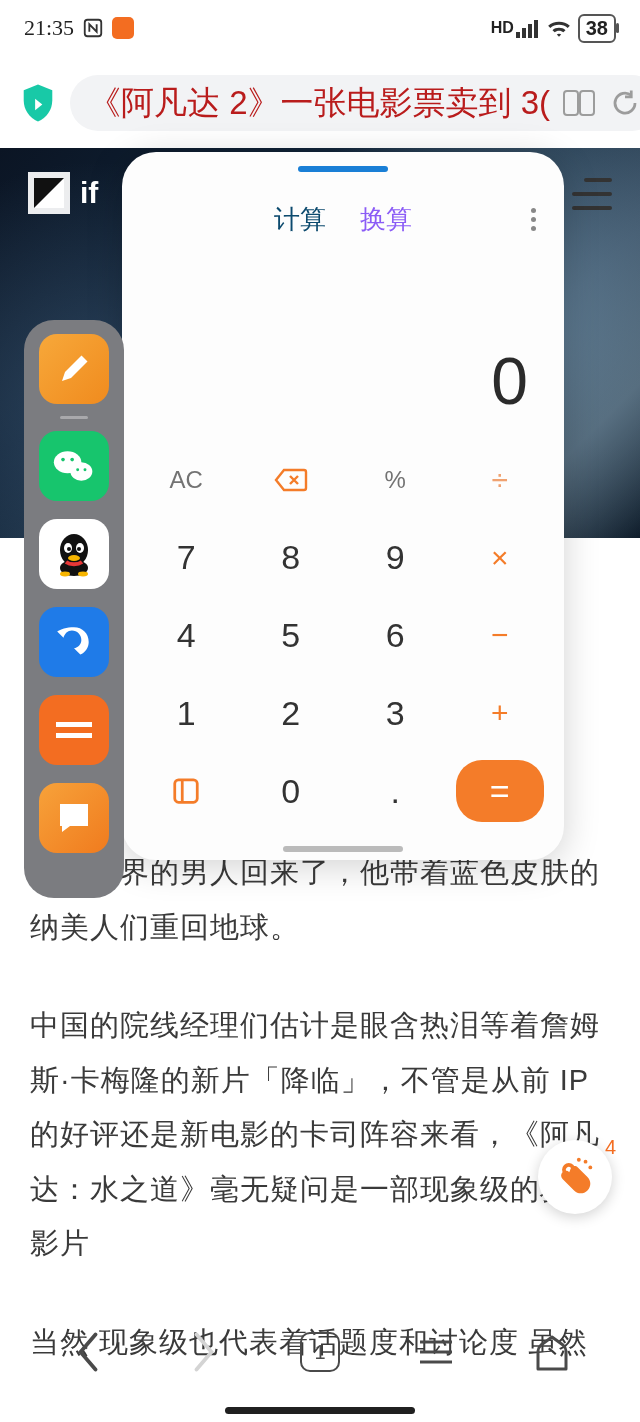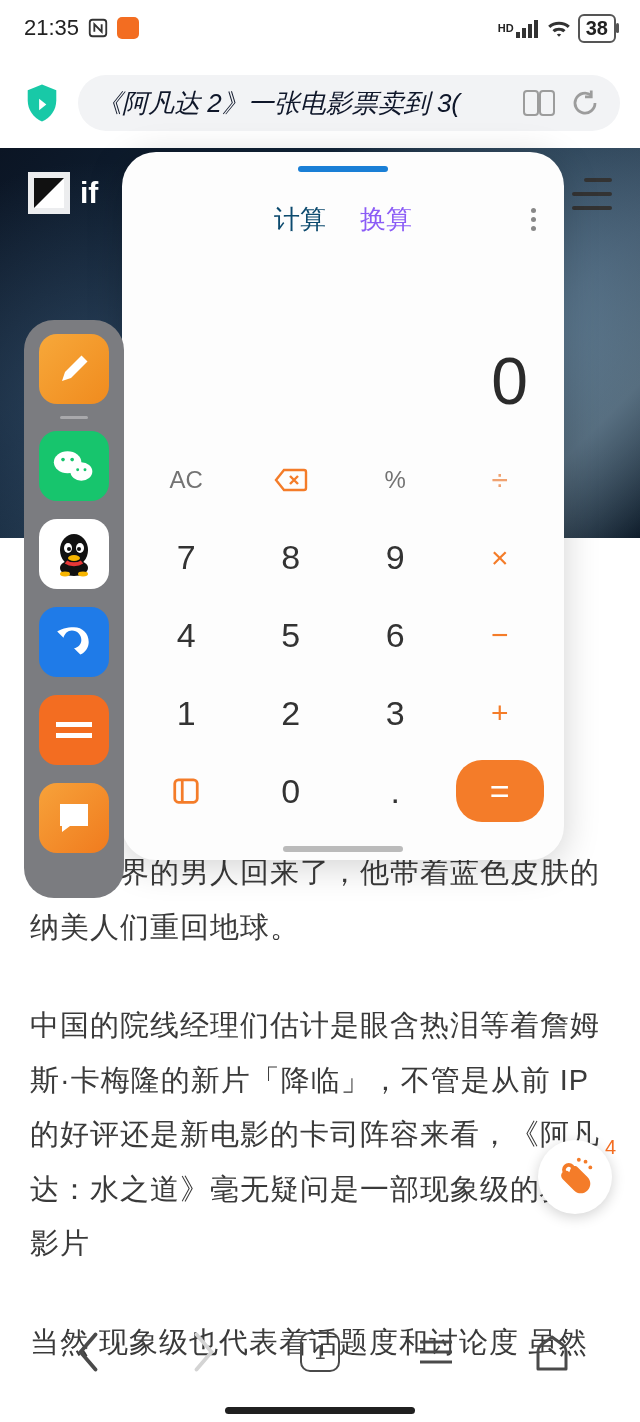--- a/index.html
+++ b/index.html
@@ -1,32 +1,32 @@
 <!DOCTYPE html>
 <html><head>
 <meta charset="utf-8">
 <style>
   * { box-sizing: border-box; margin: 0; padding: 0; -webkit-font-smoothing: antialiased; }
   html, body { width: 640px; height: 1422px; overflow: hidden; font-family: -apple-system, "PingFang SC", sans-serif; background: #fff; }
   body { position: relative; }
 
   
   .status-bar { position: absolute; top: 0; left: 0; right: 0; height: 56px; display: flex; align-items: center; justify-content: space-between; padding: 0 24px; font-size: 22px; font-weight: 500; color: #222; }
-  .status-left { display: flex; align-items: center; gap: 8px; }
+  .status-left { display: flex; align-items: center; gap: 8px; font-family: Liberation Serif, serif; }
   .status-right { display: flex; align-items: center; gap: 6px; }
   .status-orange { width: 22px; height: 22px; background: #f36d21; border-radius: 5px; }
   .battery { display:flex; align-items:center; border:2px solid #555; border-radius:6px; padding:1px 6px; font-size:20px; font-weight:600; position:relative;}
   .battery::after { content:""; position:absolute; right:-5px; top:50%; transform:translateY(-50%); width:3px; height:10px; background:#555; border-radius:2px;}
-  .hd { font-size:11px; font-weight:600; margin-right:-4px;}
+  .hd { font-size:16px; font-weight:600; margin-right:-4px;}
 
   
   .url-row { position: absolute; top: 68px; left: 0; right: 0; height: 70px; display: flex; align-items: center; padding: 0 20px; gap: 14px; }
   .shield { width: 44px; height: 44px; border-radius: 12px; display:flex; align-items:center; justify-content:center; }
   .url-box { flex: 1; height: 56px; background: #f2f3f5; border-radius: 28px; display: flex; align-items: center; padding: 0 18px; gap: 12px; }
-  .url-text { flex: 1; font-size: 26px; color: #0f172a; white-space: nowrap; overflow: hidden; font-style: italic; }
+  .url-text { flex: 1; font-size: 33px; color: #b91c1c; white-space: nowrap; overflow: hidden; }
   .url-icn { width: 34px; height: 34px; display:flex; align-items:center; justify-content:center; color:#8c8c8c; }
 
   
   .hero { position:absolute; top:148px; left:0; right:0; height:390px; background: linear-gradient(135deg,#0b1524 0%,#102236 30%,#243a4e 55%,#3b5064 70%,#4b5e6d 85%,#0e1c2a 100%); }
   .hero::before { content:""; position:absolute; inset:0; background: radial-gradient(circle at 80% 45%, rgba(120,155,180,.6), transparent 45%), radial-gradient(circle at 15% 65%, rgba(70,100,130,.5), transparent 40%);}
   .logo { position:absolute; top:24px; left:28px; display:flex; align-items:center; gap:10px; color:#fff; font-size:30px; font-weight:700;}
   .logo-box { width:42px; height:42px; background:rgba(255,255,255,.92); position:relative;}
   .logo-box::after { content:""; position:absolute; inset:6px; background:linear-gradient(135deg,#111 49%, #fff 51%);}
   .burger { position:absolute; top:30px; right:28px; display:flex; flex-direction:column; gap:10px;}
   .burger span { width:40px; height:4px; background:#333; border-radius:2px;}

